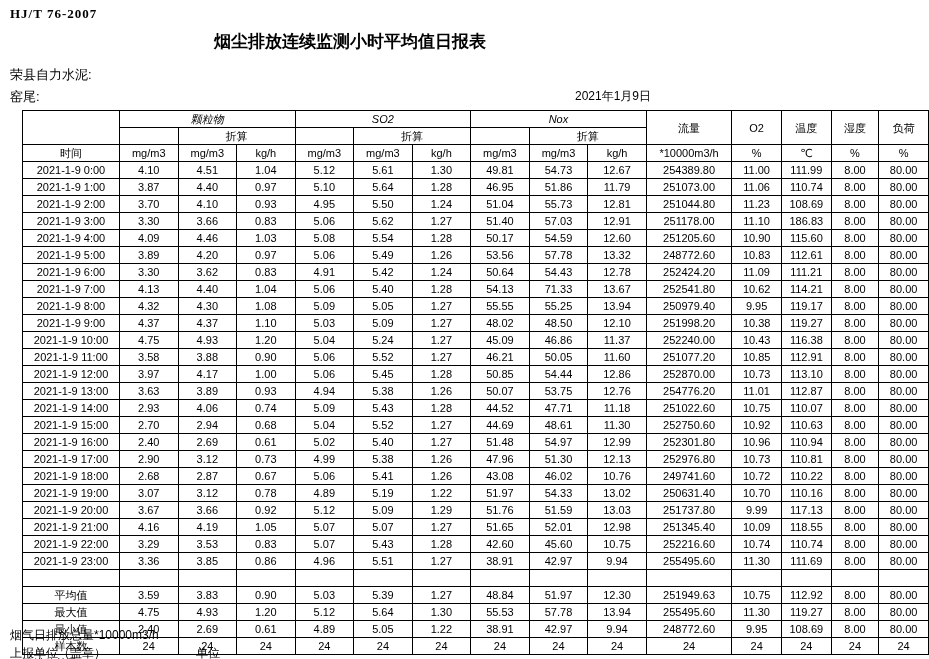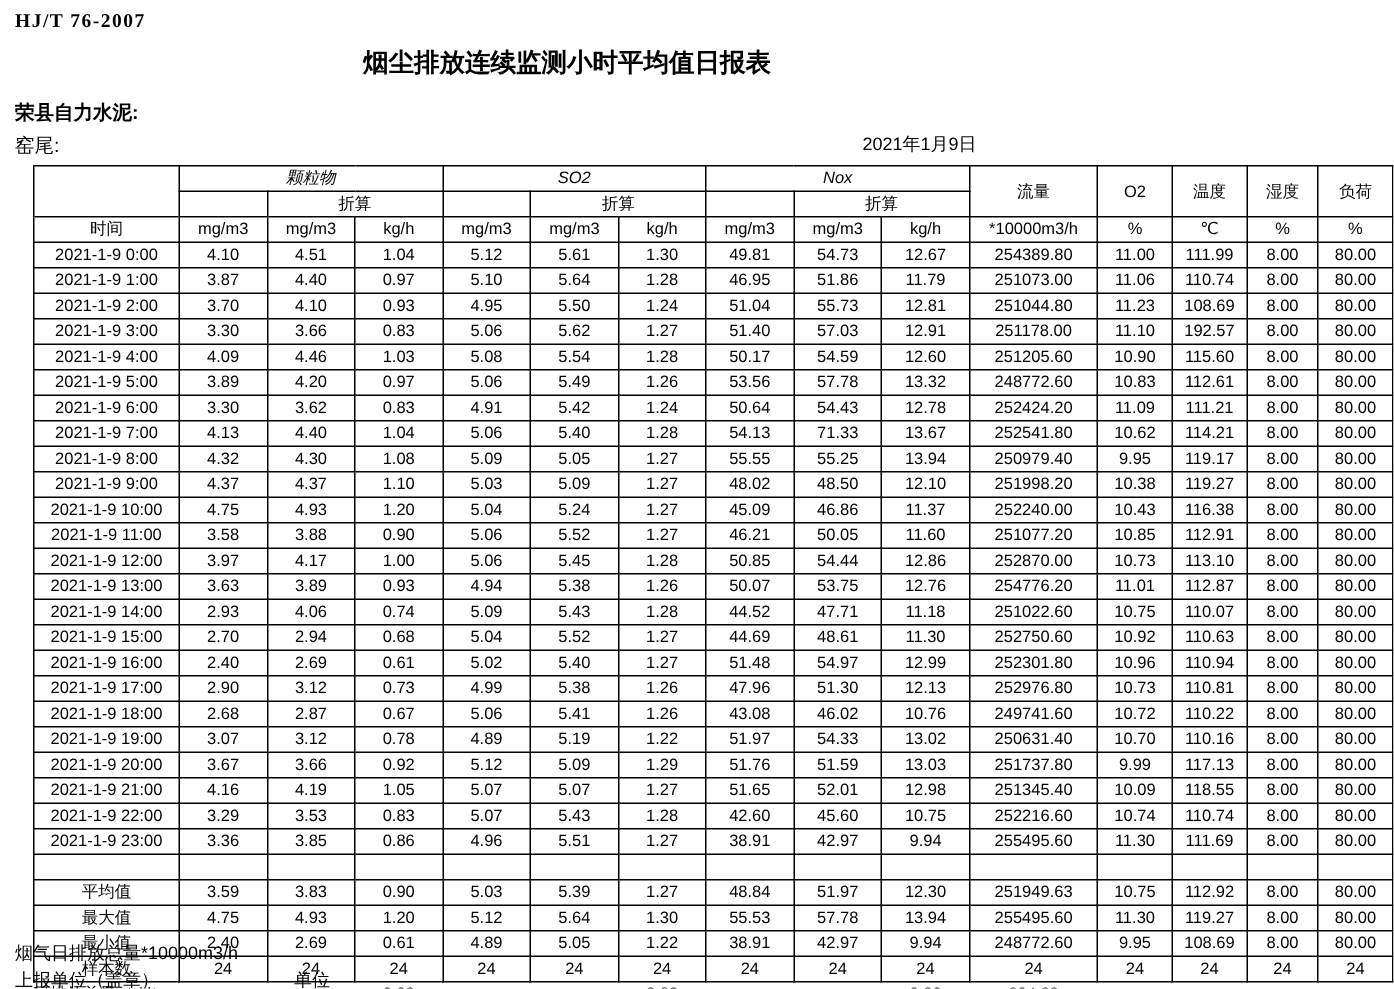--- a/index.html
+++ b/index.html
@@ -17,25 +17,24 @@
     position:absolute;left:10px;top:6px;
     font-weight:bold;font-size:13px;
     font-family:"Liberation Serif","DejaVu Serif",serif;
     letter-spacing:1px;
   }
   .title{
     position:absolute;top:30px;left:0;width:700px;
     text-align:center;
     font-size:17px;font-weight:bold;
     font-family:"Liberation Serif","DejaVu Serif",serif;
-    padding-left:28px;
   }
   .company{
     position:absolute;left:10px;top:66px;
-    font-size:13px;font-weight:bold;
+    font-size:13px;font-weight:normal;
   }
   .kiln{
     position:absolute;left:10px;top:88px;
     font-size:13px;font-weight:normal;
   }
   .report-date{
     position:absolute;left:575px;top:88px;
     font-size:12px;
     text-align:center;
   }
@@ -195,21 +194,21 @@
           <td>3.66</td>
           <td>0.83</td>
           <td>5.06</td>
           <td>5.62</td>
           <td>1.27</td>
           <td>51.40</td>
           <td>57.03</td>
           <td>12.91</td>
           <td>251178.00</td>
           <td>11.10</td>
-          <td>192.57</td>
+          <td>186.83</td>
           <td>8.00</td>
           <td>80.00</td>
         </tr>
         <tr>
           <td>2021-1-9 4:00</td>
           <td>4.09</td>
           <td>4.46</td>
           <td>1.03</td>
           <td>5.08</td>
           <td>5.54</td>

